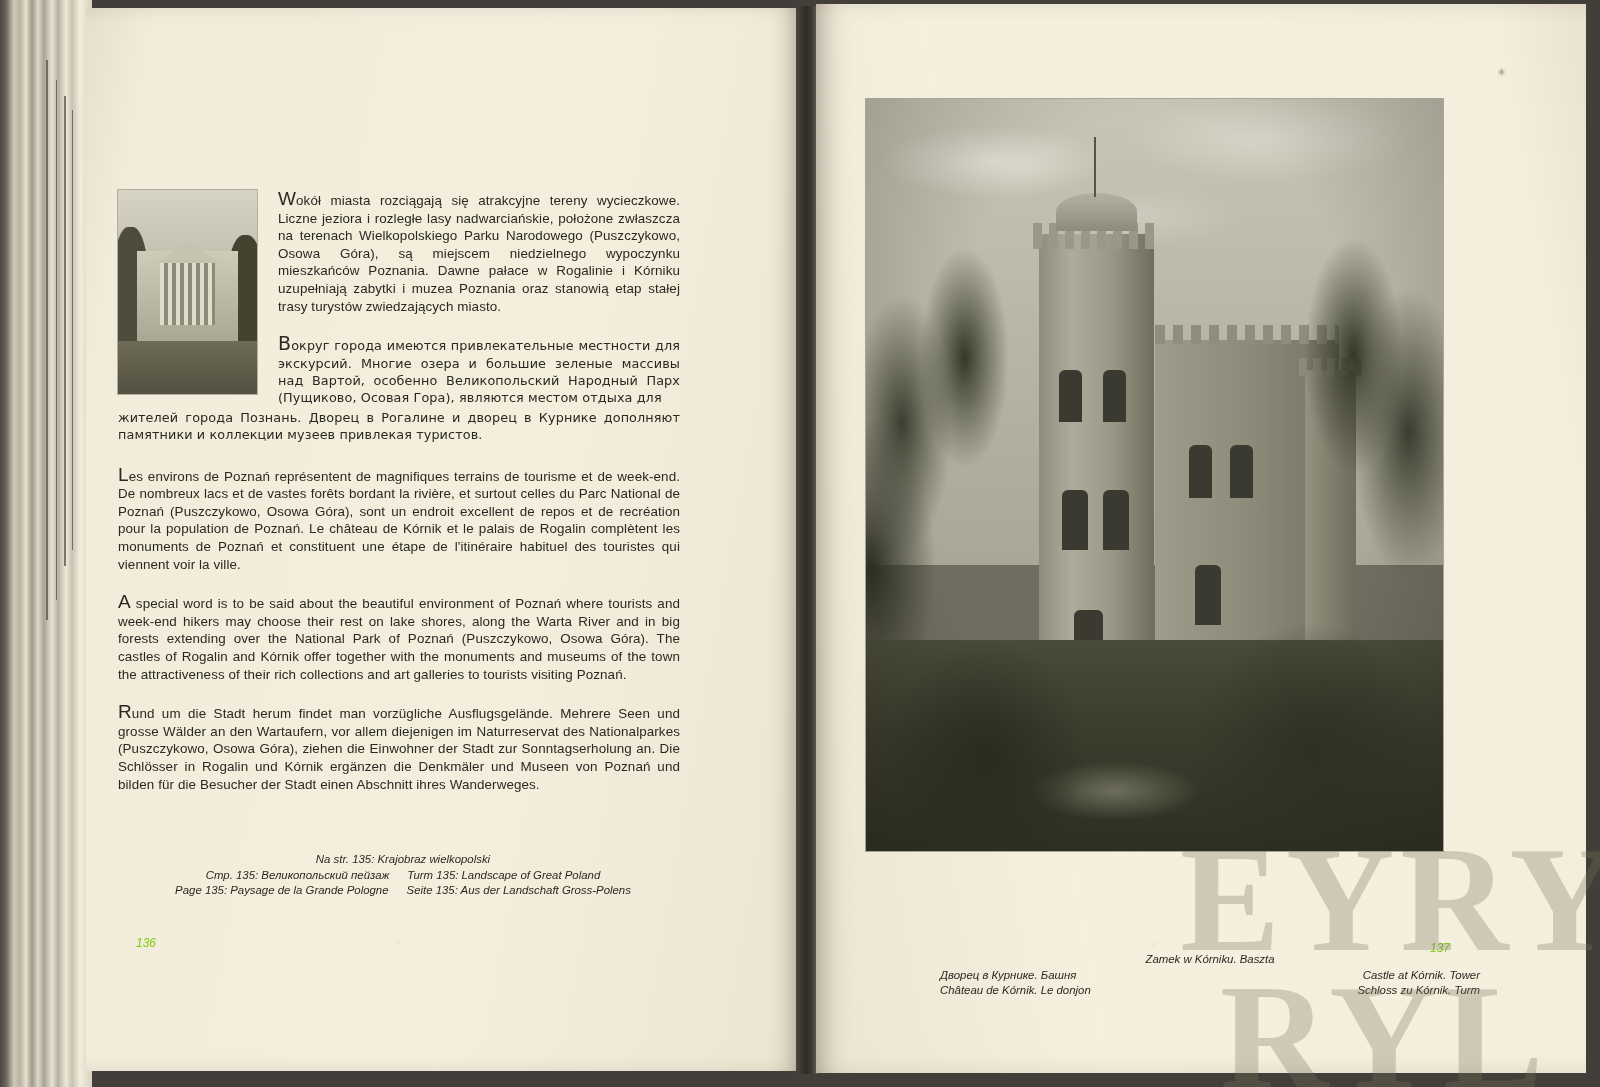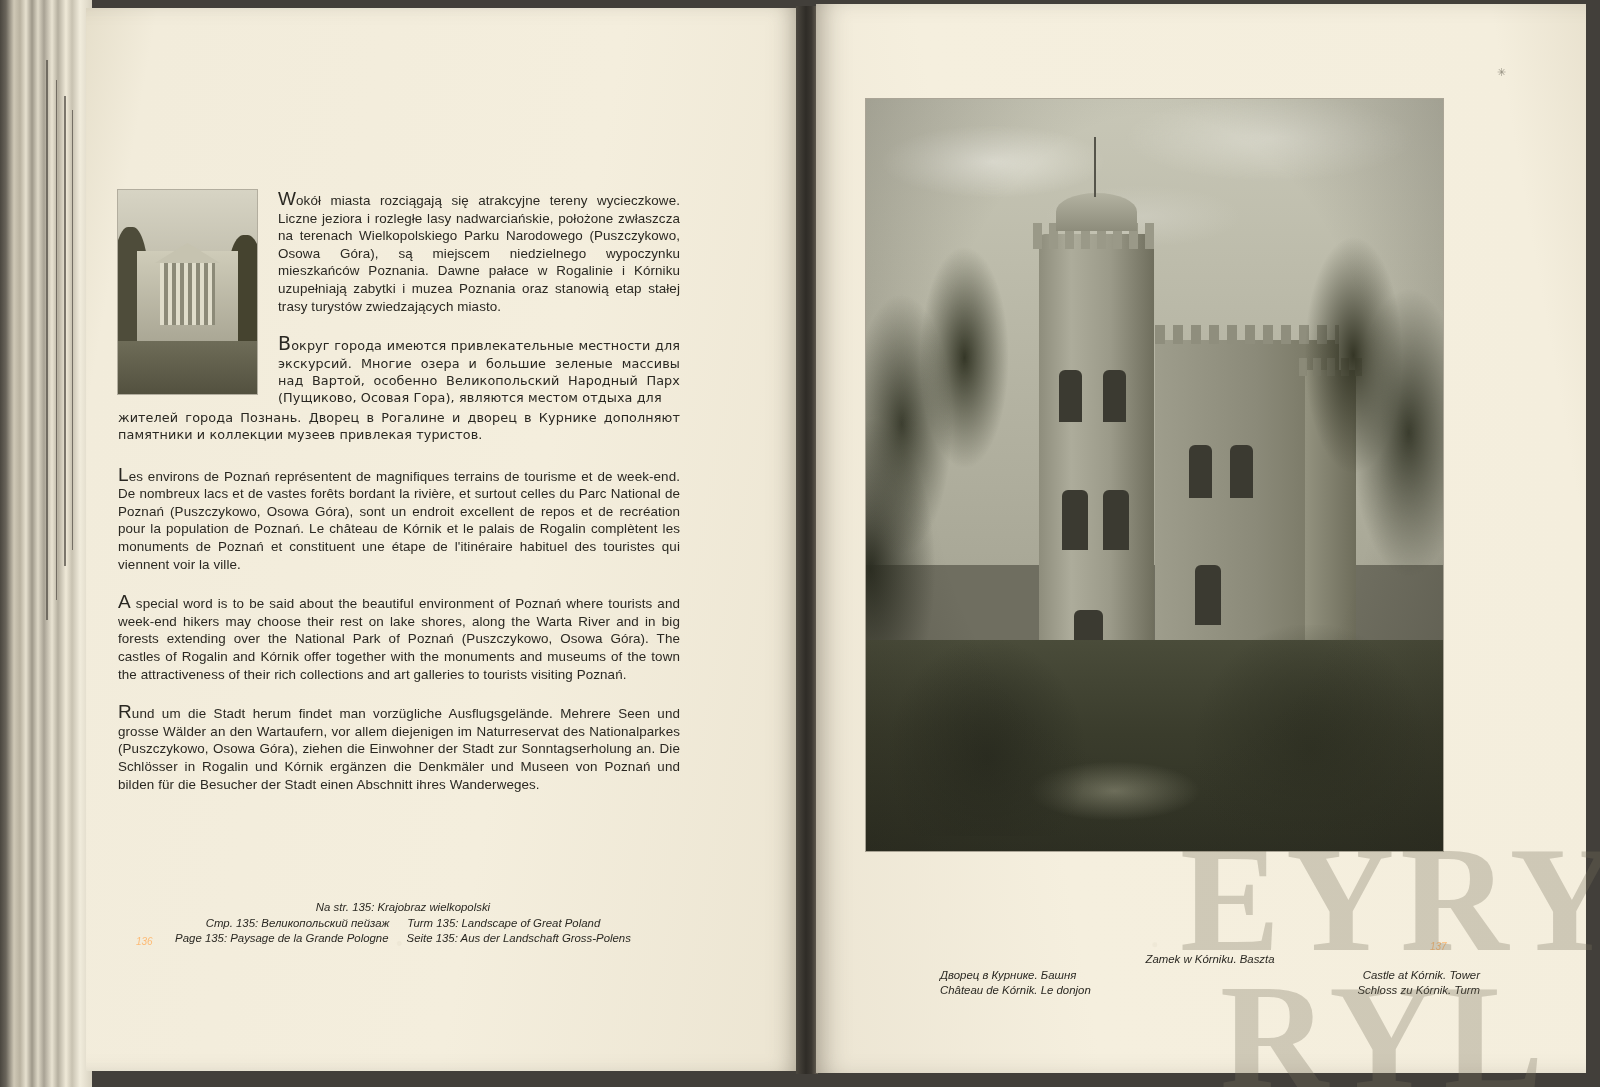--- a/index.html
+++ b/index.html
@@ -139,21 +139,21 @@
   
   .caption {
     position: absolute;
     font-size: 11.4px;
     line-height: 15.5px;
     color: #2a2822;
   }
   .caption .it { font-style: italic; }
   .cap-left {
     left: 118px;
-    top: 900px;
+    top: 852px;
     width: 570px;
     text-align: center;
   }
   .cap-left .row { display: block; }
   .cap-left .two {
     display: flex;
     justify-content: center;
     gap: 18px;
   }
   .cap-right {
@@ -165,22 +165,22 @@
   .cap-right .two {
     display: flex;
     justify-content: space-between;
     gap: 32px;
   }
 
   
   .folio {
     position: absolute;
     font-style: italic;
-    font-size: 10px;
-    color: #fdba74;
+    font-size: 12px;
+    color: #84cc16;
     text-align: right;
   }
   .folio.left { left: 136px; top: 936px; }
   .folio.right { left: 1430px; top: 941px; }
 
   
   .photo {
     position: absolute;
     left: 866px;
     top: 99px;

